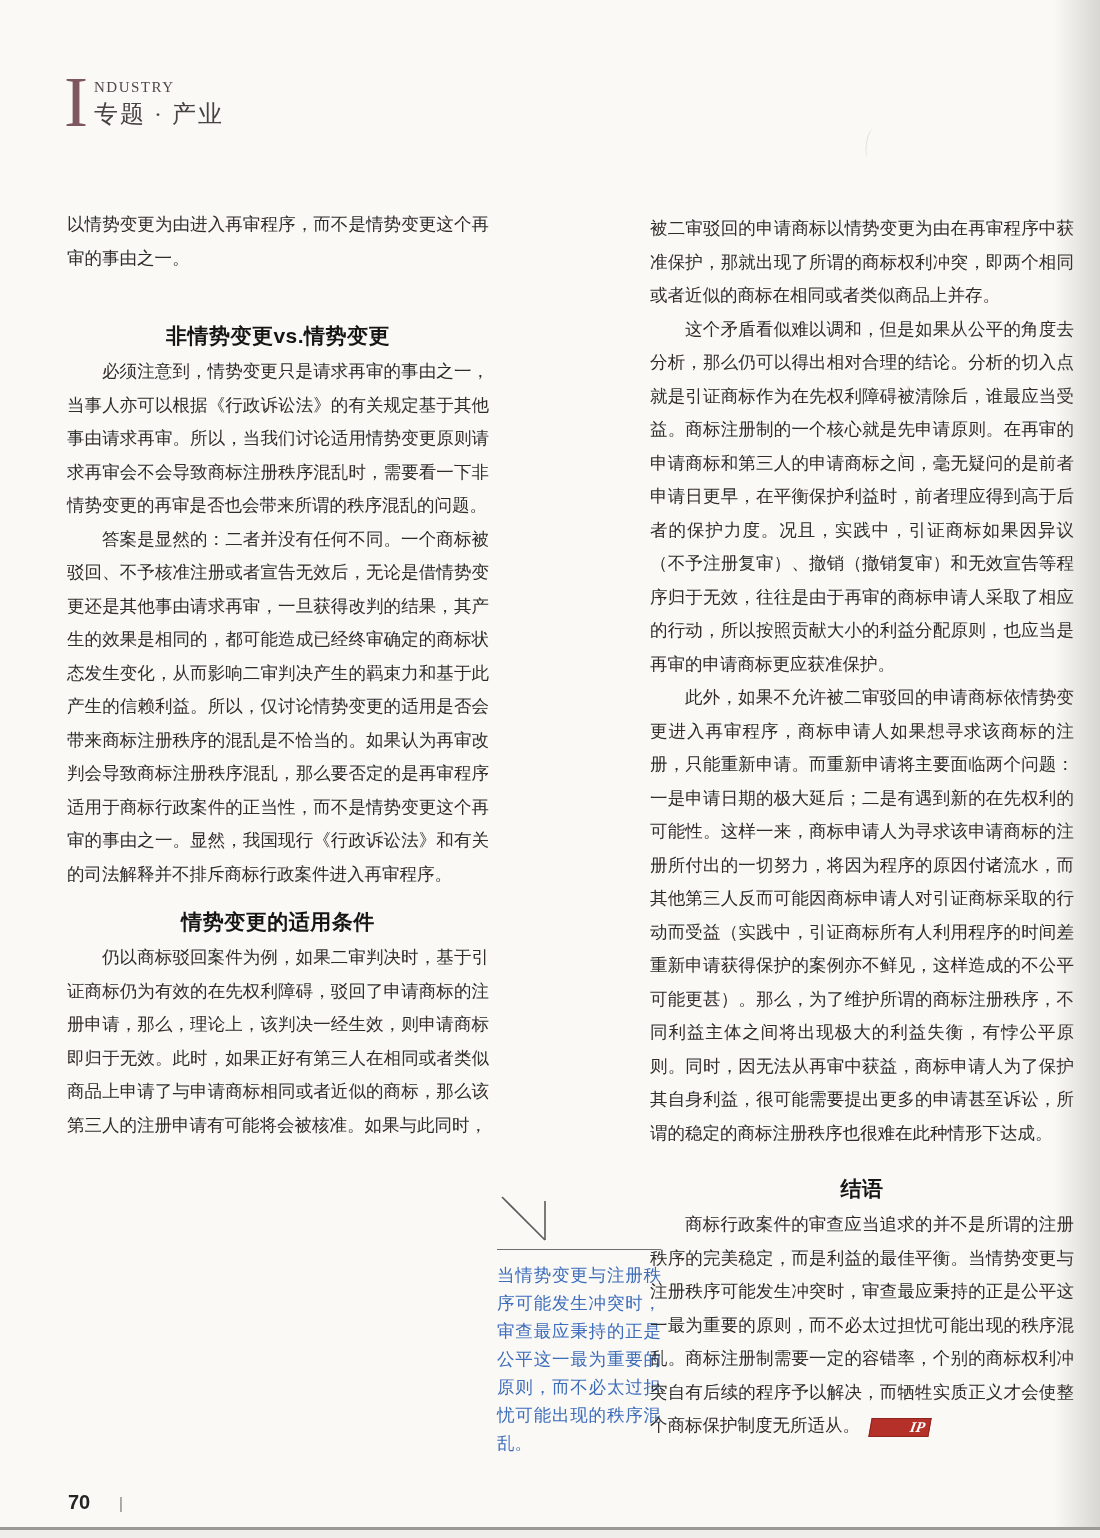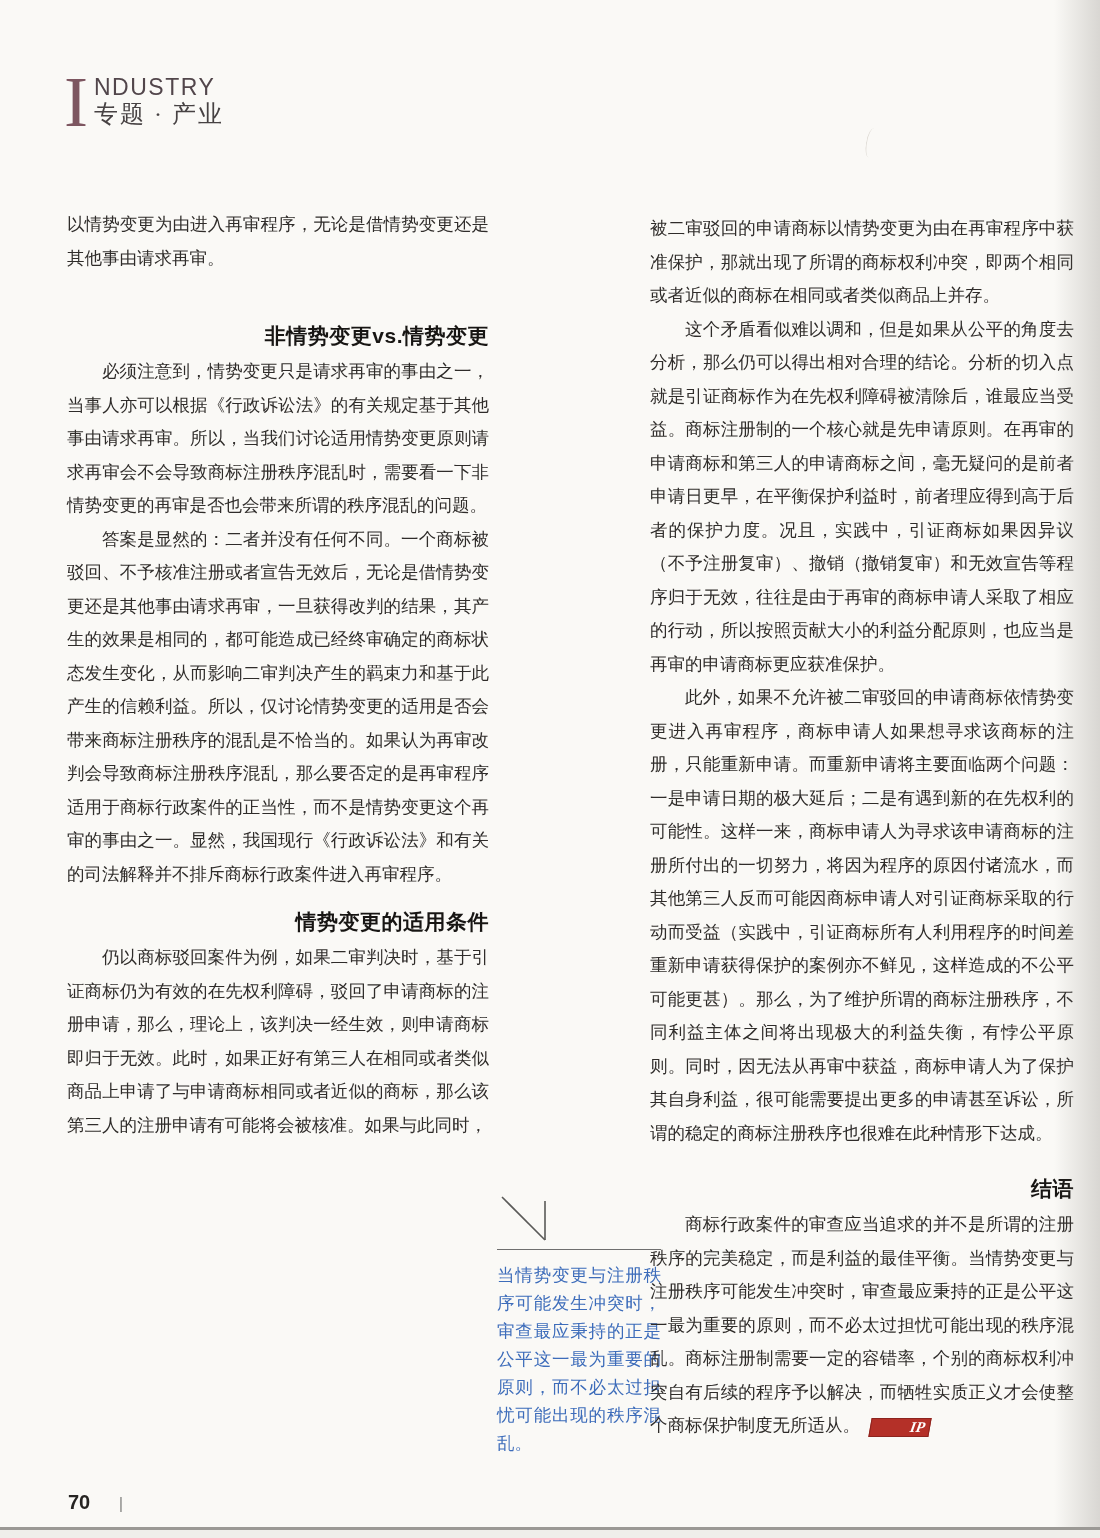--- a/index.html
+++ b/index.html
@@ -13,40 +13,40 @@
   }
   
   .masthead{position:absolute;left:64px;top:74px;display:flex;align-items:flex-start;}
   .mast-i{
     font-family:"Liberation Serif","DejaVu Serif",serif;
     font-size:72px;line-height:56px;font-weight:400;
     color:var(--masthead_maroon,#7d5660);
     margin-right:6px;
   }
   .mast-en{
-    font-family:Liberation Sans, sans-serif;
-    font-size:23px;line-height:26px;letter-spacing:1.5px;
+    font-family:Liberation Serif, serif;
+    font-size:15px;line-height:26px;letter-spacing:1.5px;
     color:var(--masthead_dark,#52464b);
   }
   .mast-cn{
     font-family:"Liberation Serif","DejaVu Serif",serif;
     font-size:24px;line-height:28px;letter-spacing:2px;
     color:#474243;
   }
   
   .col{position:absolute;text-align:justify;font-size:17.5px;line-height:33.5px;}
   .col-left{left:67px;top:208px;width:422px;}
   .col-right{left:650px;top:212px;width:424px;}
   .col p{margin:0;}
   .col p.indent{text-indent:2em;}
   .col h2{
     font-family:"Liberation Sans","DejaVu Sans",sans-serif;
     font-size:21px;line-height:30px;font-weight:bold;
     color:var(--heading,#171513);
-    margin:0;text-align:right;letter-spacing:0.5px;
+    margin:0;text-align:center;letter-spacing:0.5px;
   }
   .h-gap-lg{margin-top:46px !important;margin-bottom:4px !important;}
   .h-gap-md{margin-top:16px !important;margin-bottom:4px !important;}
   .h-gap-sm{margin-top:24px !important;margin-bottom:4px !important;}
   
   .pullquote{position:absolute;left:497px;top:1194px;width:164px;}
   .pq-arrow{display:block;margin-left:2px;}
   .pq-text{
     border-top:1.5px solid var(--rule_gray,#6f6f6f);
     margin-top:5px;padding-top:11px;
@@ -90,21 +90,21 @@
 
   <div class="masthead">
     <span class="mast-i">I</span>
     <div>
       <div class="mast-en">NDUSTRY</div>
       <div class="mast-cn">专题 · 产业</div>
     </div>
   </div>
 
   <section class="col col-left">
-    <p>以情势变更为由进入再审程序，无论是借情势变更还是其他事由请求再审。</p>
+    <p>以情势变更为由进入再审程序，而不是情势变更这个再审的事由之一。</p>
     <h2 class="h-gap-lg">非情势变更vs.情势变更</h2>
     <p class="indent">必须注意到，情势变更只是请求再审的事由之一，当事人亦可以根据《行政诉讼法》的有关规定基于其他事由请求再审。所以，当我们讨论适用情势变更原则请求再审会不会导致商标注册秩序混乱时，需要看一下非情势变更的再审是否也会带来所谓的秩序混乱的问题。</p>
     <p class="indent">答案是显然的：二者并没有任何不同。一个商标被驳回、不予核准注册或者宣告无效后，无论是借情势变更还是其他事由请求再审，一旦获得改判的结果，其产生的效果是相同的，都可能造成已经终审确定的商标状态发生变化，从而影响二审判决产生的羁束力和基于此产生的信赖利益。所以，仅讨论情势变更的适用是否会带来商标注册秩序的混乱是不恰当的。如果认为再审改判会导致商标注册秩序混乱，那么要否定的是再审程序适用于商标行政案件的正当性，而不是情势变更这个再审的事由之一。显然，我国现行《行政诉讼法》和有关的司法解释并不排斥商标行政案件进入再审程序。</p>
     <h2 class="h-gap-md">情势变更的适用条件</h2>
     <p class="indent">仍以商标驳回案件为例，如果二审判决时，基于引证商标仍为有效的在先权利障碍，驳回了申请商标的注册申请，那么，理论上，该判决一经生效，则申请商标即归于无效。此时，如果正好有第三人在相同或者类似商品上申请了与申请商标相同或者近似的商标，那么该第三人的注册申请有可能将会被核准。如果与此同时，</p>
   </section>
 
   <aside class="pullquote">
     <svg class="pq-arrow" width="56" height="50" viewBox="0 0 56 50">
       <line x1="3" y1="3" x2="46" y2="46" stroke="#5a5a58" stroke-width="1.6"></line>

